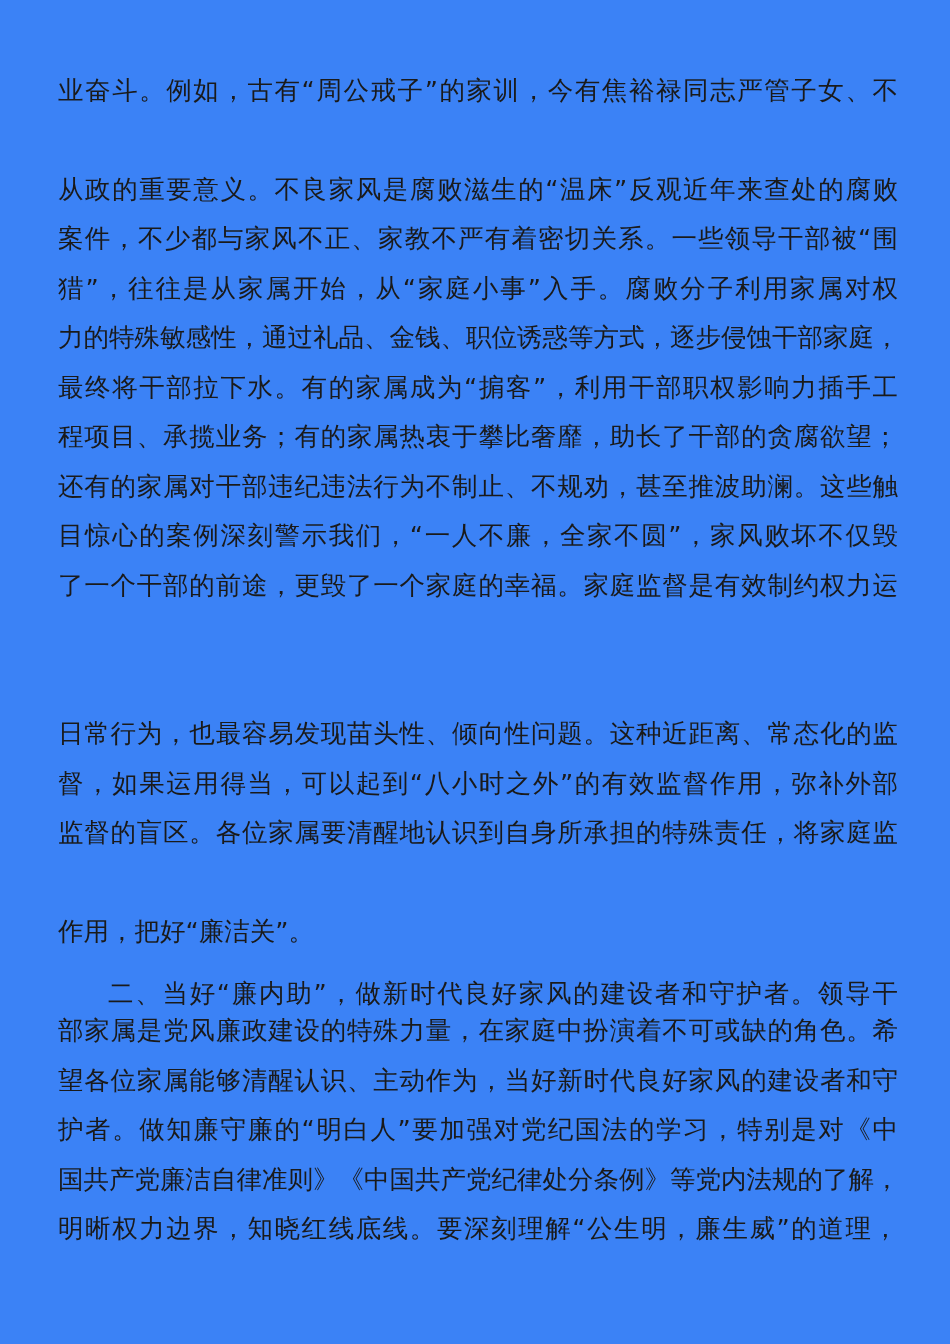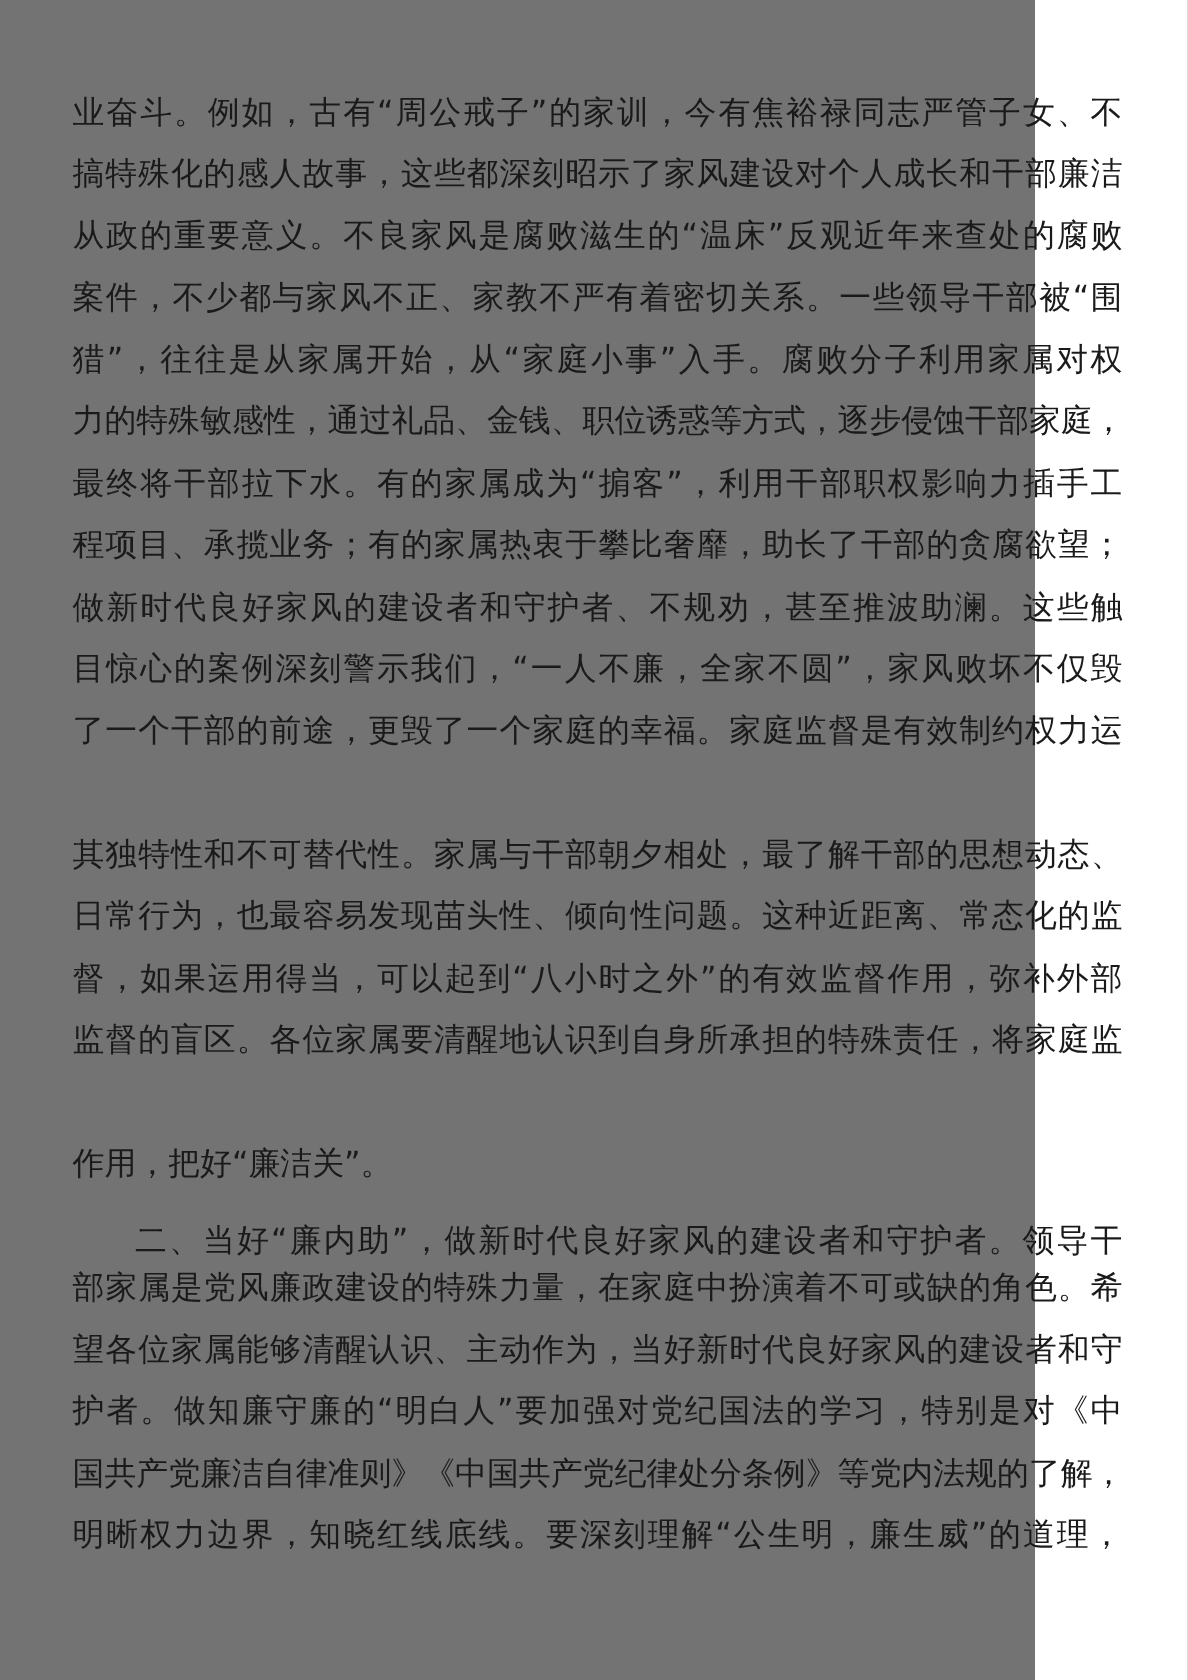--- a/index.html
+++ b/index.html
@@ -1,42 +1,40 @@
 <!DOCTYPE html>
 <html><head>
 <meta charset="utf-8">
 <style>
   html, body { margin:0; padding:0; background:#ffffff; }
   body { width:950px; height:1344px; overflow:hidden; position:relative; }
-  .page { position:absolute; left:0; top:0; width:828px; height:1344px; background:#737373; }
+  .page { position:absolute; left:0; top:0; width:950px; height:1344px; background:#3b82f6; }
   .line {
     position:absolute; left:58px; width:840px; height:40px;
     font-family: "DejaVu Sans", "Liberation Sans", sans-serif;
     font-size:25.5px; line-height:40px; color:#1a1a1a;
     white-space:nowrap; text-align:justify; text-align-last:justify;
   }
   .line.last { text-align-last:left; }
   .line.indent { left:108px; width:790px;margin-top:12px; }
 </style>
 </head>
 <body>
 
 <div class="page">
   <div class="line" style="top:70px">业奋斗。例如，古有“周公戒子”的家训，今有焦裕禄同志严管子女、不</div>
-  <div class="line" style="top:119px">搞特殊化的感人故事，这些都深刻昭示了家风建设对个人成长和干部廉洁</div>
   <div class="line" style="top:169px">从政的重要意义。不良家风是腐败滋生的“温床”反观近年来查处的腐败</div>
   <div class="line" style="top:218px">案件，不少都与家风不正、家教不严有着密切关系。一些领导干部被“围</div>
   <div class="line" style="top:268px">猎”，往往是从家属开始，从“家庭小事”入手。腐败分子利用家属对权</div>
   <div class="line" style="top:317px">力的特殊敏感性，通过礼品、金钱、职位诱惑等方式，逐步侵蚀干部家庭，</div>
   <div class="line" style="top:416px">程项目、承揽业务；有的家属热衷于攀比奢靡，助长了干部的贪腐欲望；</div>
   <div class="line" style="top:367px">最终将干部拉下水。有的家属成为“掮客”，利用干部职权影响力插手工</div>
-  <div class="line" style="top:466px">做新时代良好家风的建设者和守护者、不规劝，甚至推波助澜。这些触</div>
+  <div class="line" style="top:466px">还有的家属对干部违纪违法行为不制止、不规劝，甚至推波助澜。这些触</div>
   <div class="line" style="top:515px">目惊心的案例深刻警示我们，“一人不廉，全家不圆”，家风败坏不仅毁</div>
   <div class="line" style="top:565px">了一个干部的前途，更毁了一个家庭的幸福。家庭监督是有效制约权力运</div>
-  <div class="line" style="top:664px">其独特性和不可替代性。家属与干部朝夕相处，最了解干部的思想动态、</div>
   <div class="line" style="top:713px">日常行为，也最容易发现苗头性、倾向性问题。这种近距离、常态化的监</div>
   <div class="line" style="top:763px">督，如果运用得当，可以起到“八小时之外”的有效监督作用，弥补外部</div>
   <div class="line" style="top:812px">监督的盲区。各位家属要清醒地认识到自身所承担的特殊责任，将家庭监</div>
   <div class="line last" style="top:911px">作用，把好“廉洁关”。</div>
   <div class="line indent" style="top:961px">二、当好“廉内助”，做新时代良好家风的建设者和守护者。领导干</div>
   <div class="line" style="top:1010px">部家属是党风廉政建设的特殊力量，在家庭中扮演着不可或缺的角色。希</div>
   <div class="line" style="top:1109px">护者。做知廉守廉的“明白人”要加强对党纪国法的学习，特别是对《中</div>
   <div class="line" style="top:1060px">望各位家属能够清醒认识、主动作为，当好新时代良好家风的建设者和守</div>
   <div class="line" style="top:1159px">国共产党廉洁自律准则》《中国共产党纪律处分条例》等党内法规的了解，</div>
   <div class="line" style="top:1208px">明晰权力边界，知晓红线底线。要深刻理解“公生明，廉生威”的道理，</div>

